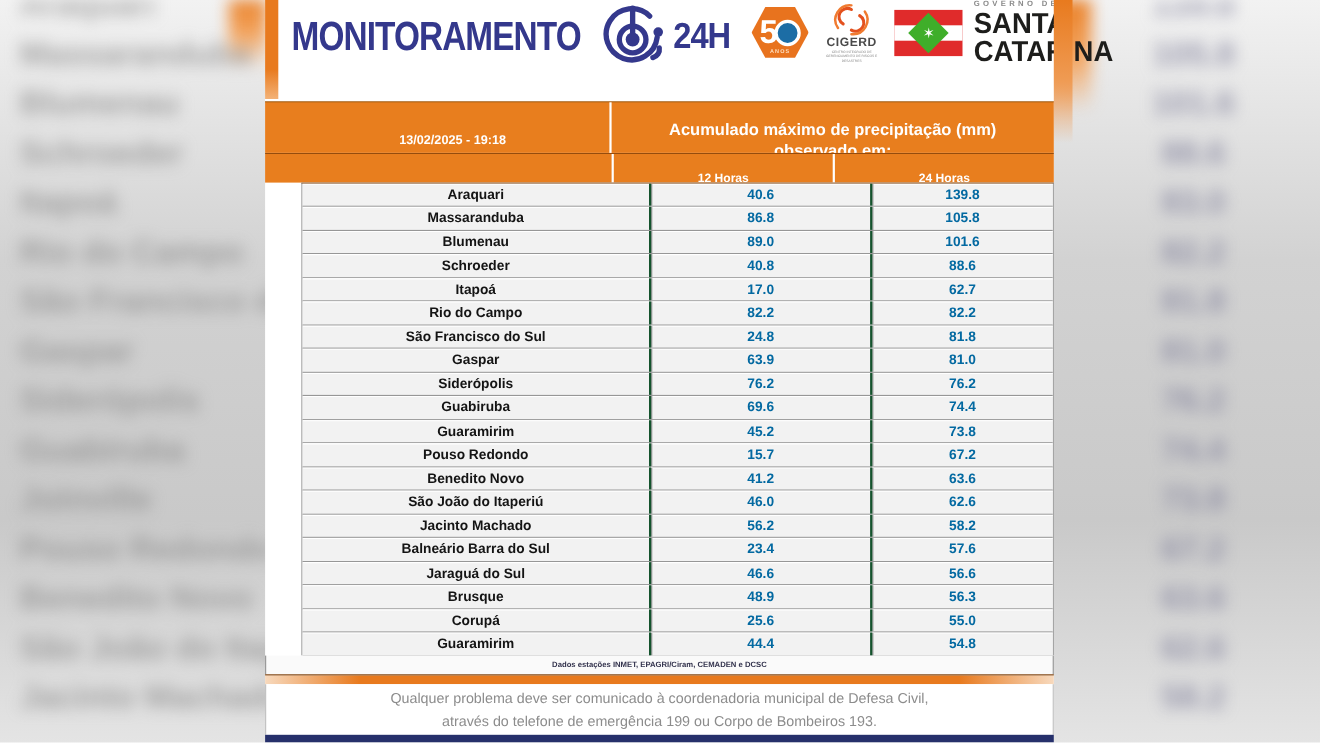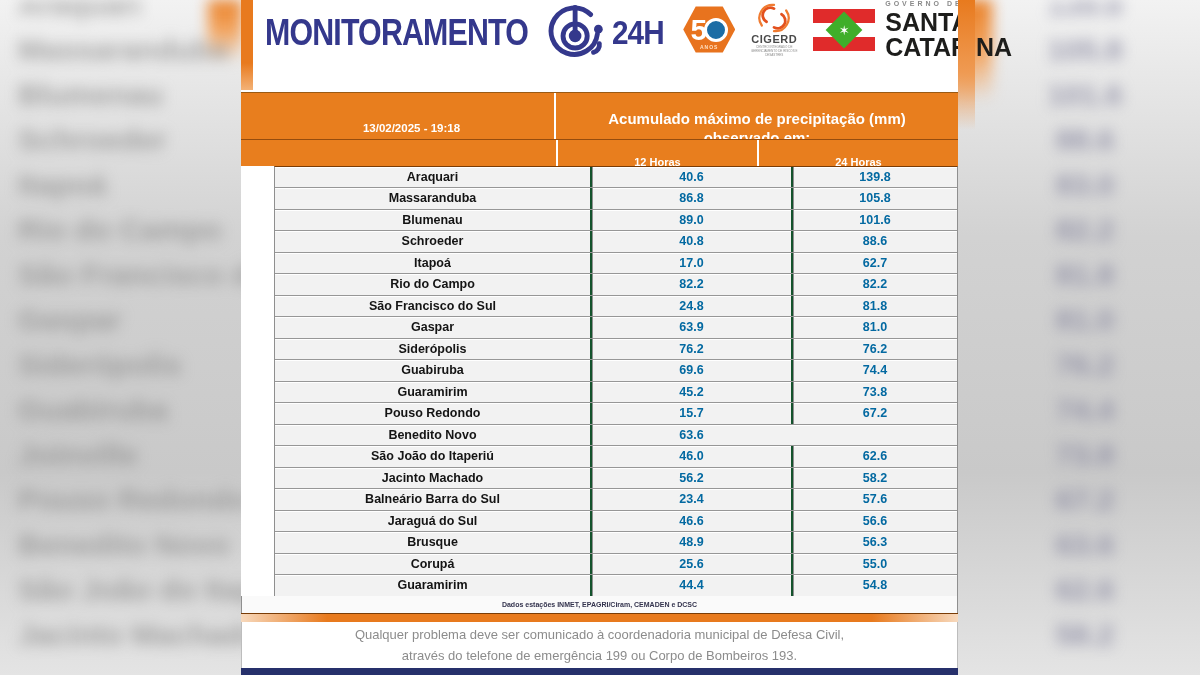--- a/index.html
+++ b/index.html
@@ -261,20 +261,21 @@
         <div class="tcell val">45.2</div>
         <div class="tcell val">73.8</div>
       </div>
       <div class="trow">
         <div class="tcell name">Pouso Redondo</div>
         <div class="tcell val">15.7</div>
         <div class="tcell val">67.2</div>
       </div>
       <div class="trow">
         <div class="tcell name">Benedito Novo</div>
+        <div class="tcell val">41.2</div>
         <div class="tcell val">63.6</div>
       </div>
       <div class="trow">
         <div class="tcell name">São João do Itaperiú</div>
         <div class="tcell val">46.0</div>
         <div class="tcell val">62.6</div>
       </div>
       <div class="trow">
         <div class="tcell name">Jacinto Machado</div>
         <div class="tcell val">56.2</div>

